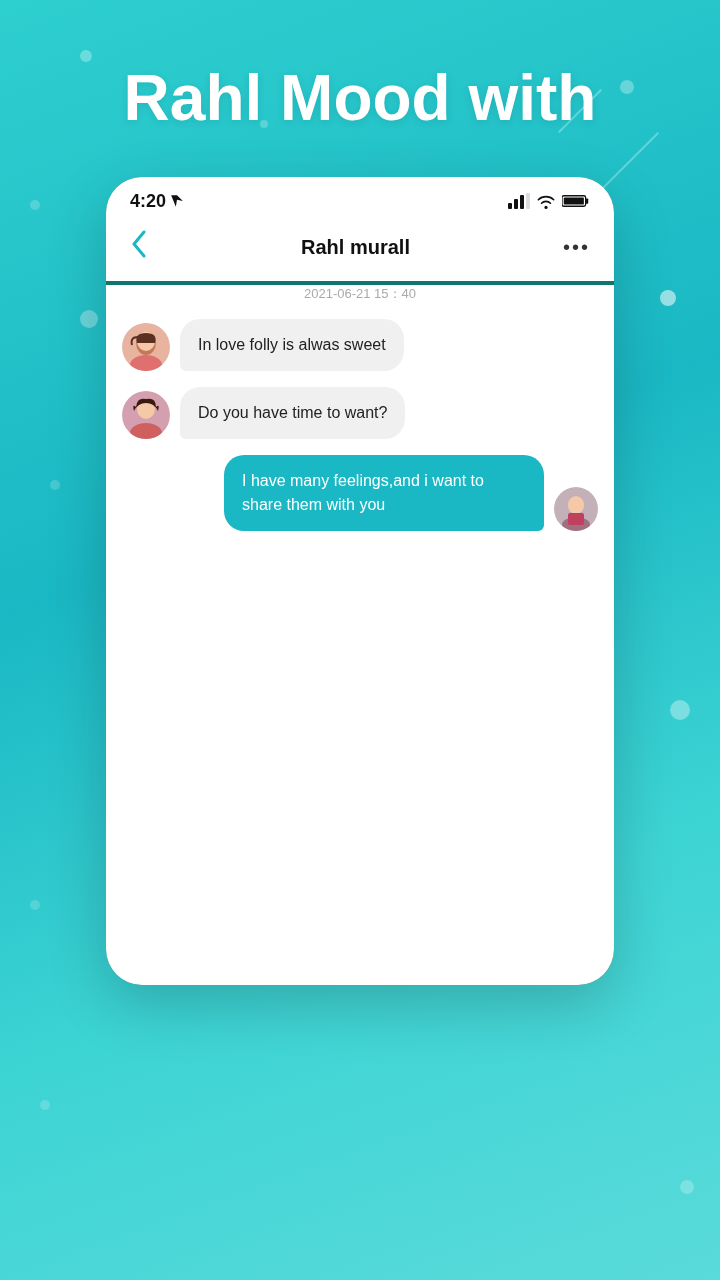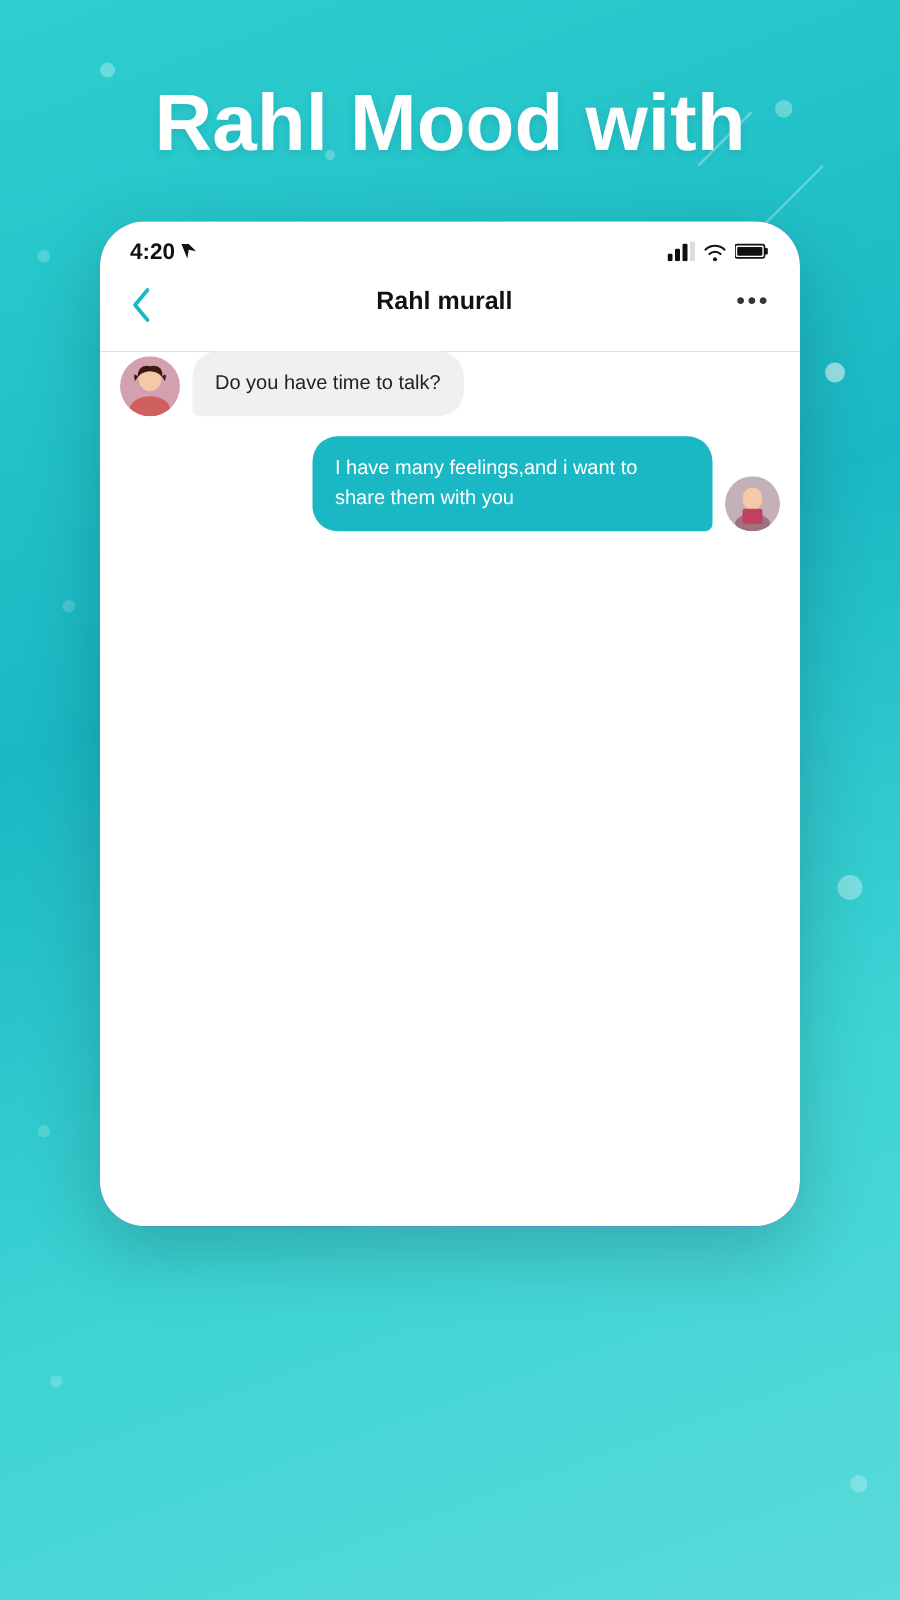--- a/index.html
+++ b/index.html
@@ -52,23 +52,23 @@
     
     .phone-wrapper {
       position: relative;
       z-index: 1;
       display: flex;
       justify-content: center;
       padding: 0 60px;
     }
 
     .phone {
-      background: #6d28d9;
+      background: #0f766e;
       border-radius: 36px;
-      width: 560px;
+      width: 508px;
       overflow: hidden;
       box-shadow: 0 20px 60px rgba(0,0,0,0.2);
     }
 
     
     .status-bar {
       display: flex;
       justify-content: space-between;
       align-items: center;
       padding: 14px 24px 8px 24px;
@@ -87,21 +87,21 @@
     .status-icons {
       display: flex;
       align-items: center;
       gap: 6px;
     }
 
     
     .nav-bar {
       display: flex;
       justify-content: space-between;
-      align-items: flex-start;
+      align-items: center;
       padding: 10px 24px 16px 24px;
       background: white;
     }
 
     .back-btn {
       font-size: 26px;
       color: #1ab8c4;
       font-weight: 400;
       cursor: pointer;
     }
@@ -283,33 +283,49 @@
       <span class="back-btn">
         <svg width="18" height="28" viewBox="0 0 18 28">
           <polyline points="14,2 4,14 14,26" stroke="#1ab8c4" stroke-width="3" fill="none" stroke-linecap="round" stroke-linejoin="round"></polyline>
         </svg>
       </span>
       <span class="nav-title">Rahl murall</span>
       <span class="more-btn">•••</span>
     </div>
 
     <div class="chat-area">
-
+      <div class="timestamp">2021-06-21 15：40</div>
+
+      <div class="message-row left">
+        <div class="avatar">
+          <svg viewBox="0 0 48 48" xmlns="http://www.w3.org/2000/svg">
+            <circle cx="24" cy="24" r="24" fill="#e8b4a0"></circle>
+            <ellipse cx="24" cy="20" rx="10" ry="12" fill="#c47a5a"></ellipse>
+            <ellipse cx="24" cy="42" rx="16" ry="10" fill="#e07070"></ellipse>
+            <ellipse cx="24" cy="18" rx="9" ry="10" fill="#f5c9a8"></ellipse>
+            <path d="M15 20 Q12 10 24 10 Q36 10 33 20" fill="#5c3020"></path>
+            <path d="M10 22 Q8 14 16 14" fill="none" stroke="#5c3020" stroke-width="2"></path>
+          </svg>
+        </div>
+        <div class="bubble left-bubble">
+          <span>In love folly is alwas sweet</span>
+        </div>
+      </div>
 
       <div class="message-row left">
         <div class="avatar">
           <svg viewBox="0 0 48 48" xmlns="http://www.w3.org/2000/svg">
             <circle cx="24" cy="24" r="24" fill="#d4a0b0"></circle>
             <ellipse cx="24" cy="42" rx="16" ry="10" fill="#d06060"></ellipse>
             <ellipse cx="24" cy="18" rx="9" ry="10" fill="#f5c9a8"></ellipse>
             <path d="M14 16 Q15 6 24 8 Q34 6 34 16 Q38 12 36 20 Q32 12 24 12 Q16 12 12 20 Q10 12 14 16Z" fill="#3a1a10"></path>
           </svg>
         </div>
         <div class="bubble left-bubble">
-          <span>Do you have time to talk?</span>
+          <span>Do you have time to want?</span>
         </div>
       </div>
 
 
       <div class="message-row right">
         <div class="avatar-sm">
           <svg viewBox="0 0 44 44" xmlns="http://www.w3.org/2000/svg">
             <circle cx="22" cy="22" r="22" fill="#c4b0b8"></circle>
             <ellipse cx="22" cy="38" rx="14" ry="8" fill="#a07080"></ellipse>
             <ellipse cx="22" cy="18" rx="8" ry="9" fill="#f5c9a8"></ellipse>

